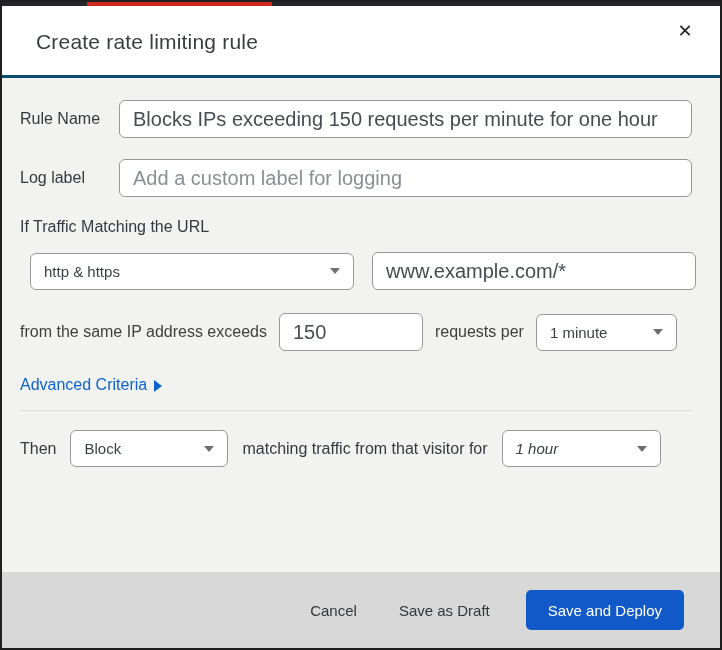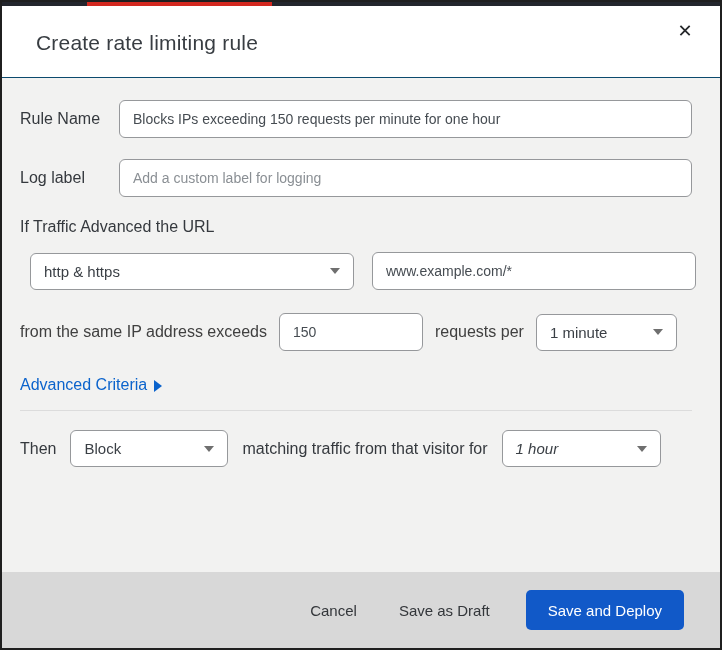--- a/index.html
+++ b/index.html
@@ -8,36 +8,36 @@
     position:relative; width:722px; height:650px;
     background:#ffffff; border:2px solid #1f1f1f;
     display:flex; flex-direction:column; overflow:hidden;
   }
   
   .top-strip { position:absolute; top:0; left:0; width:100%; height:4px; background:#23262d; z-index:5; }
   .top-strip .red-seg { position:absolute; top:0; left:85px; width:185px; height:4px; background:#d3281f; }
 
   .header { position:relative; height:76px; flex:0 0 auto; background:#ffffff;
             display:flex; align-items:center; padding:6px 34px 0 34px;
-            border-bottom:1px solid #0c4a6e; }
+            border-bottom:3px solid #0c4a6e; }
   .title { font-size:21px; color:#383d42; letter-spacing:0.2px; }
   .close-btn { position:absolute; top:16px; right:22px; width:26px; height:26px;
                background:none; border:none; font-size:18px; color:#26282b; cursor:pointer;
                line-height:26px; text-align:center; font-family:"DejaVu Sans", sans-serif; }
 
   .body { flex:1 1 auto; background:#f2f2f1; padding:22px 28px 0 18px; }
 
   .section-heading { font-size:16px; font-weight:bold; color:#2f3337; margin:2px 0 18px 0; }
 
   .field-row { display:flex; align-items:center; margin-bottom:21px; }
   .field-label { width:99px; flex:0 0 auto; font-size:16px; color:#35393e; }
   .text-input {
     flex:1 1 auto; height:38px; background:#ffffff;
     border:1px solid #96989b; border-radius:6px;
-    padding:0 13px; font-size:14px; color:#464c52;
+    padding:0 13px; font-size:20px; color:#464c52;
     font-family:"Liberation Sans", sans-serif; outline:none; min-width:0;
   }
   .text-input::placeholder { color:#8a8f94; opacity:1; }
 
   .line-text { font-size:16px; color:#35393e; margin:6px 0 16px 0; }
 
   .selects-row { display:flex; align-items:center; margin:0 0 23px 10px; gap:18px; }
   .combo {
     height:37px; background:#ffffff; border:1px solid #96989b; border-radius:6px;
     display:flex; align-items:center; justify-content:space-between;
@@ -94,21 +94,21 @@
     <div class="field-row">
       <div class="field-label">Rule Name</div>
       <input class="text-input" type="text" value="Blocks IPs exceeding 150 requests per minute for one hour" style="">
     </div>
 
     <div class="field-row">
       <div class="field-label">Log label</div>
       <input class="text-input" type="text" placeholder="Add a custom label for logging" style="">
     </div>
 
-    <div class="line-text">If Traffic Advanced the URL</div>
+    <div class="line-text">If Traffic Matching the URL</div>
 
     <div class="selects-row">
       <div class="combo combo-wide">
         <span>http &amp; https</span>
         <span class="caret"></span>
       </div>
       <input class="text-input" type="text" style="flex: 0 0 auto; width: 324px;" value="www.example.com/*">
     </div>
 
     <div class="threshold-row">

